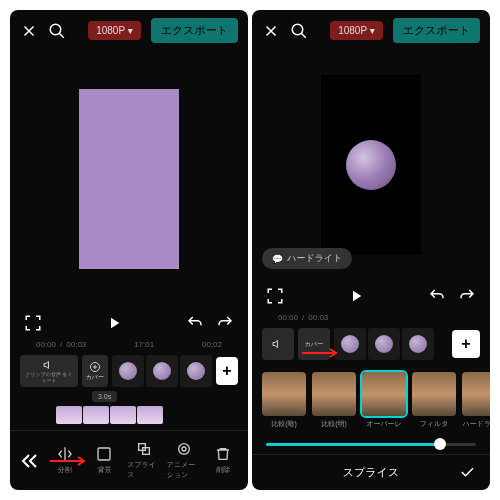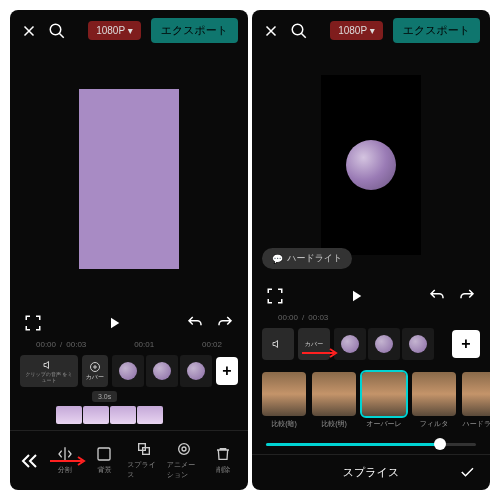--- a/index.html
+++ b/index.html
@@ -93,21 +93,21 @@
         <svg viewBox="0 0 24 24" fill="none" stroke="currentColor" stroke-width="2">
           <path d="M15 14l5-5-5-5M20 9H9a5 5 0 00-5 5v1"></path>
         </svg>
       </div>
   </div>
   <div class="timebar">
     <span>00:00</span>
     <span>/</span>
     <span>00:03</span>
     <div class="spacer"></div>
-    <span>00:01</span>
+    <span>17:01</span>
     <div class="spacer"></div>
     <span>00:02</span>
   </div>
   <div class="timeline">
     <div class="tl-row">
       <div class="tl-btn">
         <svg width="12" height="12" viewBox="0 0 24 24" fill="none" stroke="#ccc" stroke-width="2">
             <path d="M11 5L6 9H2v6h4l5 4V5z"></path>
           </svg>
         <span style="font-size:5px;text-align:center">クリップの音声

